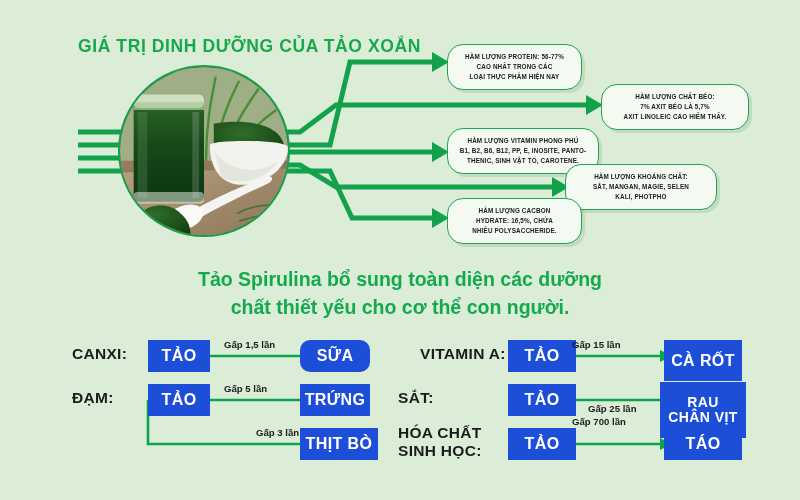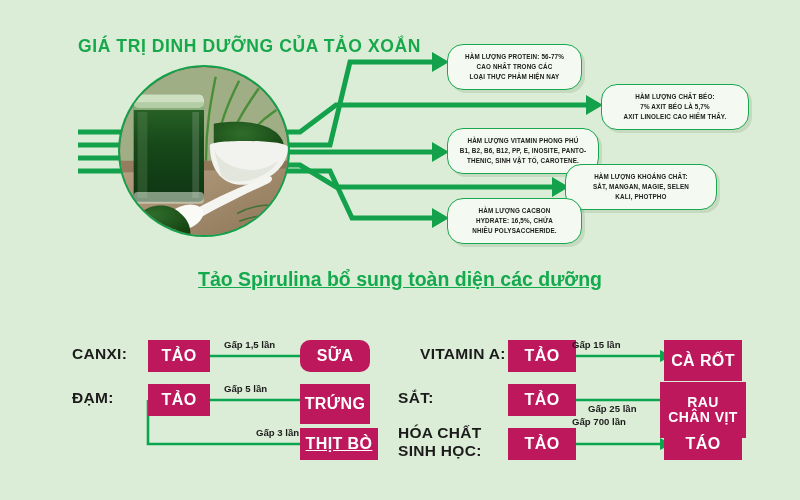--- a/index.html
+++ b/index.html
@@ -73,38 +73,37 @@
   
   .tagline {
     position: absolute;
     left: 0; top: 266px;
     width: 800px;
     text-align: center;
     color: #13a94d;
     font-size: 19.5px;
     font-weight: bold;
     line-height: 1.42;
-    text-decoration: underline;
   }
 
   
   #compare { position: absolute; left: 0; top: 326px; width: 800px; height: 174px; z-index: 4; }
 
   .cmp-label {
     position: absolute;
     color: #1b1b1b;
     font-size: 15.5px;
     font-weight: bold;
     letter-spacing: 0.3px;
     line-height: 1.15;
     white-space: pre-line;
   }
   .cmp-box {
     position: absolute;
-    background: #be185d;
+    background: #1d4ed8;
     color: #ffffff;
     font-size: 16px;
     font-weight: bold;
     letter-spacing: 0.4px;
     display: flex;
     align-items: center;
     justify-content: center;
     text-align: center;
     line-height: 1.08;
     white-space: pre-line;
@@ -223,20 +222,21 @@
 KALI, PHOTPHO</span>
   </div>
   <div class="bubble" id="bubble-carb">
     <span>HÀM LƯỢNG CACBON
 HYDRATE: 16,5%, CHỨA
 NHIỀU POLYSACCHERIDE.</span>
   </div>
 
   <div class="tagline">
     <div>Tảo Spirulina bổ sung toàn diện các dưỡng</div>
+    <div>chất thiết yếu cho cơ thể con người.</div>
   </div>
 
   <div id="compare">
 
     <svg id="cmp-lines" viewBox="0 0 800 174">
       <g fill="none" stroke="#0aa64f" stroke-width="2.6">
 
         <path d="M205 30 L318 30"></path>
 
         <path d="M205 74 L318 74"></path>
@@ -259,24 +259,24 @@
     </svg>
 
     <div class="cmp-label" style="left:72px; top:19px;">CANXI:</div>
     <div class="cmp-box" style="left:148px; top:14px; width:62px; height:32px;">TẢO</div>
     <div class="cmp-mult" style="left:224px; top:13px;">Gấp 1,5 lần</div>
     <div class="cmp-box" style="left:300px; top:14px; width:70px; height:32px;border-radius:10px;">SỮA</div>
 
     <div class="cmp-label" style="left:72px; top:63px;">ĐẠM:</div>
     <div class="cmp-box" style="left:148px; top:58px; width:62px; height:32px;">TẢO</div>
     <div class="cmp-mult" style="left:224px; top:57px;">Gấp 5 lần</div>
-    <div class="cmp-box" style="left:300px; top:58px; width:70px; height:40px;">TRỨNG</div>
+    <div class="cmp-box" style="left:300px; top:58px; width:70px; height:32px;">TRỨNG</div>
 
     <div class="cmp-mult" style="left:224px; top:101px;margin-left:32px;">Gấp 3 lần</div>
-    <div class="cmp-box" style="left:300px; top:102px; width:78px; height:32px;text-decoration:underline;">THỊT BÒ</div>
+    <div class="cmp-box" style="left:300px; top:102px; width:78px; height:32px;">THỊT BÒ</div>
 
     <div class="cmp-label" style="left:420px; top:19px;">VITAMIN A:</div>
     <div class="cmp-box" style="left:508px; top:14px; width:68px; height:32px;">TẢO</div>
     <div class="cmp-mult" style="left:572px; top:13px;">Gấp 15 lần</div>
     <div class="cmp-box" style="left:664px; top:14px; width:78px; height:41px;">CÀ RỐT</div>
 
     <div class="cmp-label" style="left:398px; top:63px;">SẮT:</div>
     <div class="cmp-box" style="left:508px; top:58px; width:68px; height:32px;">TẢO</div>
     <div class="cmp-mult" style="left:588px; top:57px;margin-top:20px;">Gấp 25 lần</div>
     <div class="cmp-box" style="left:660px; top:56px; width:86px; height:56px; font-size:14px;">RAU

